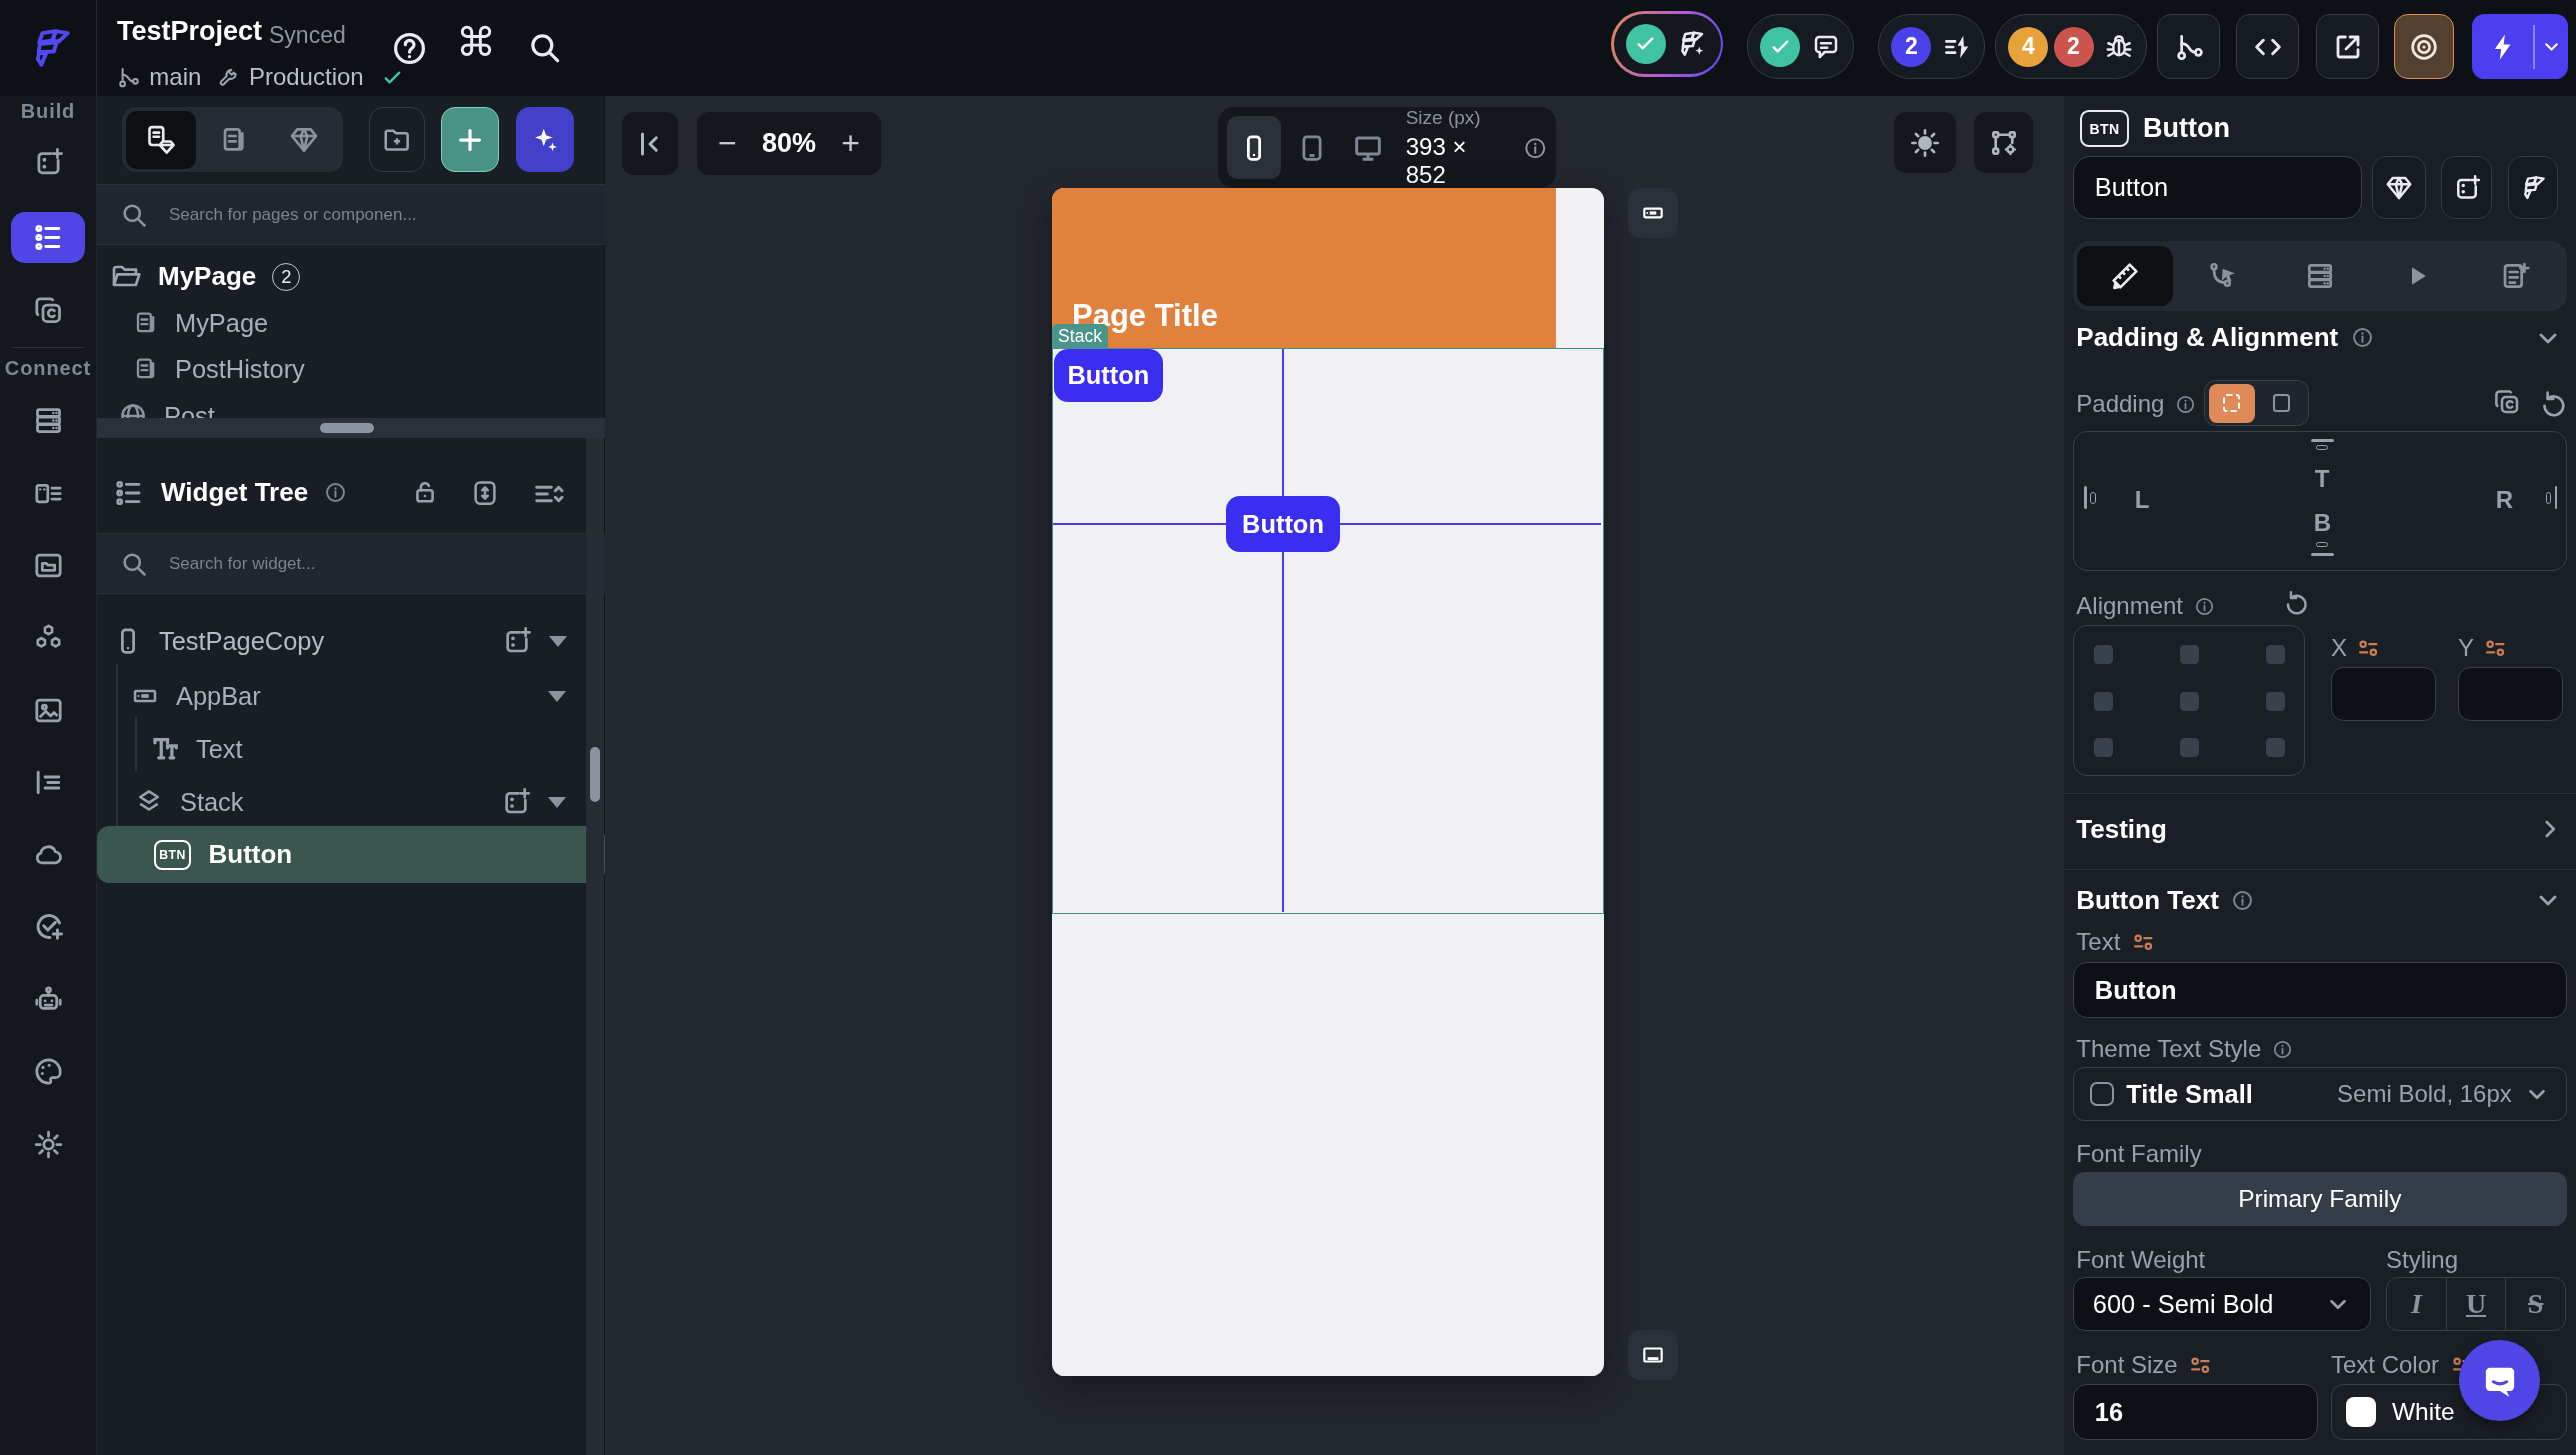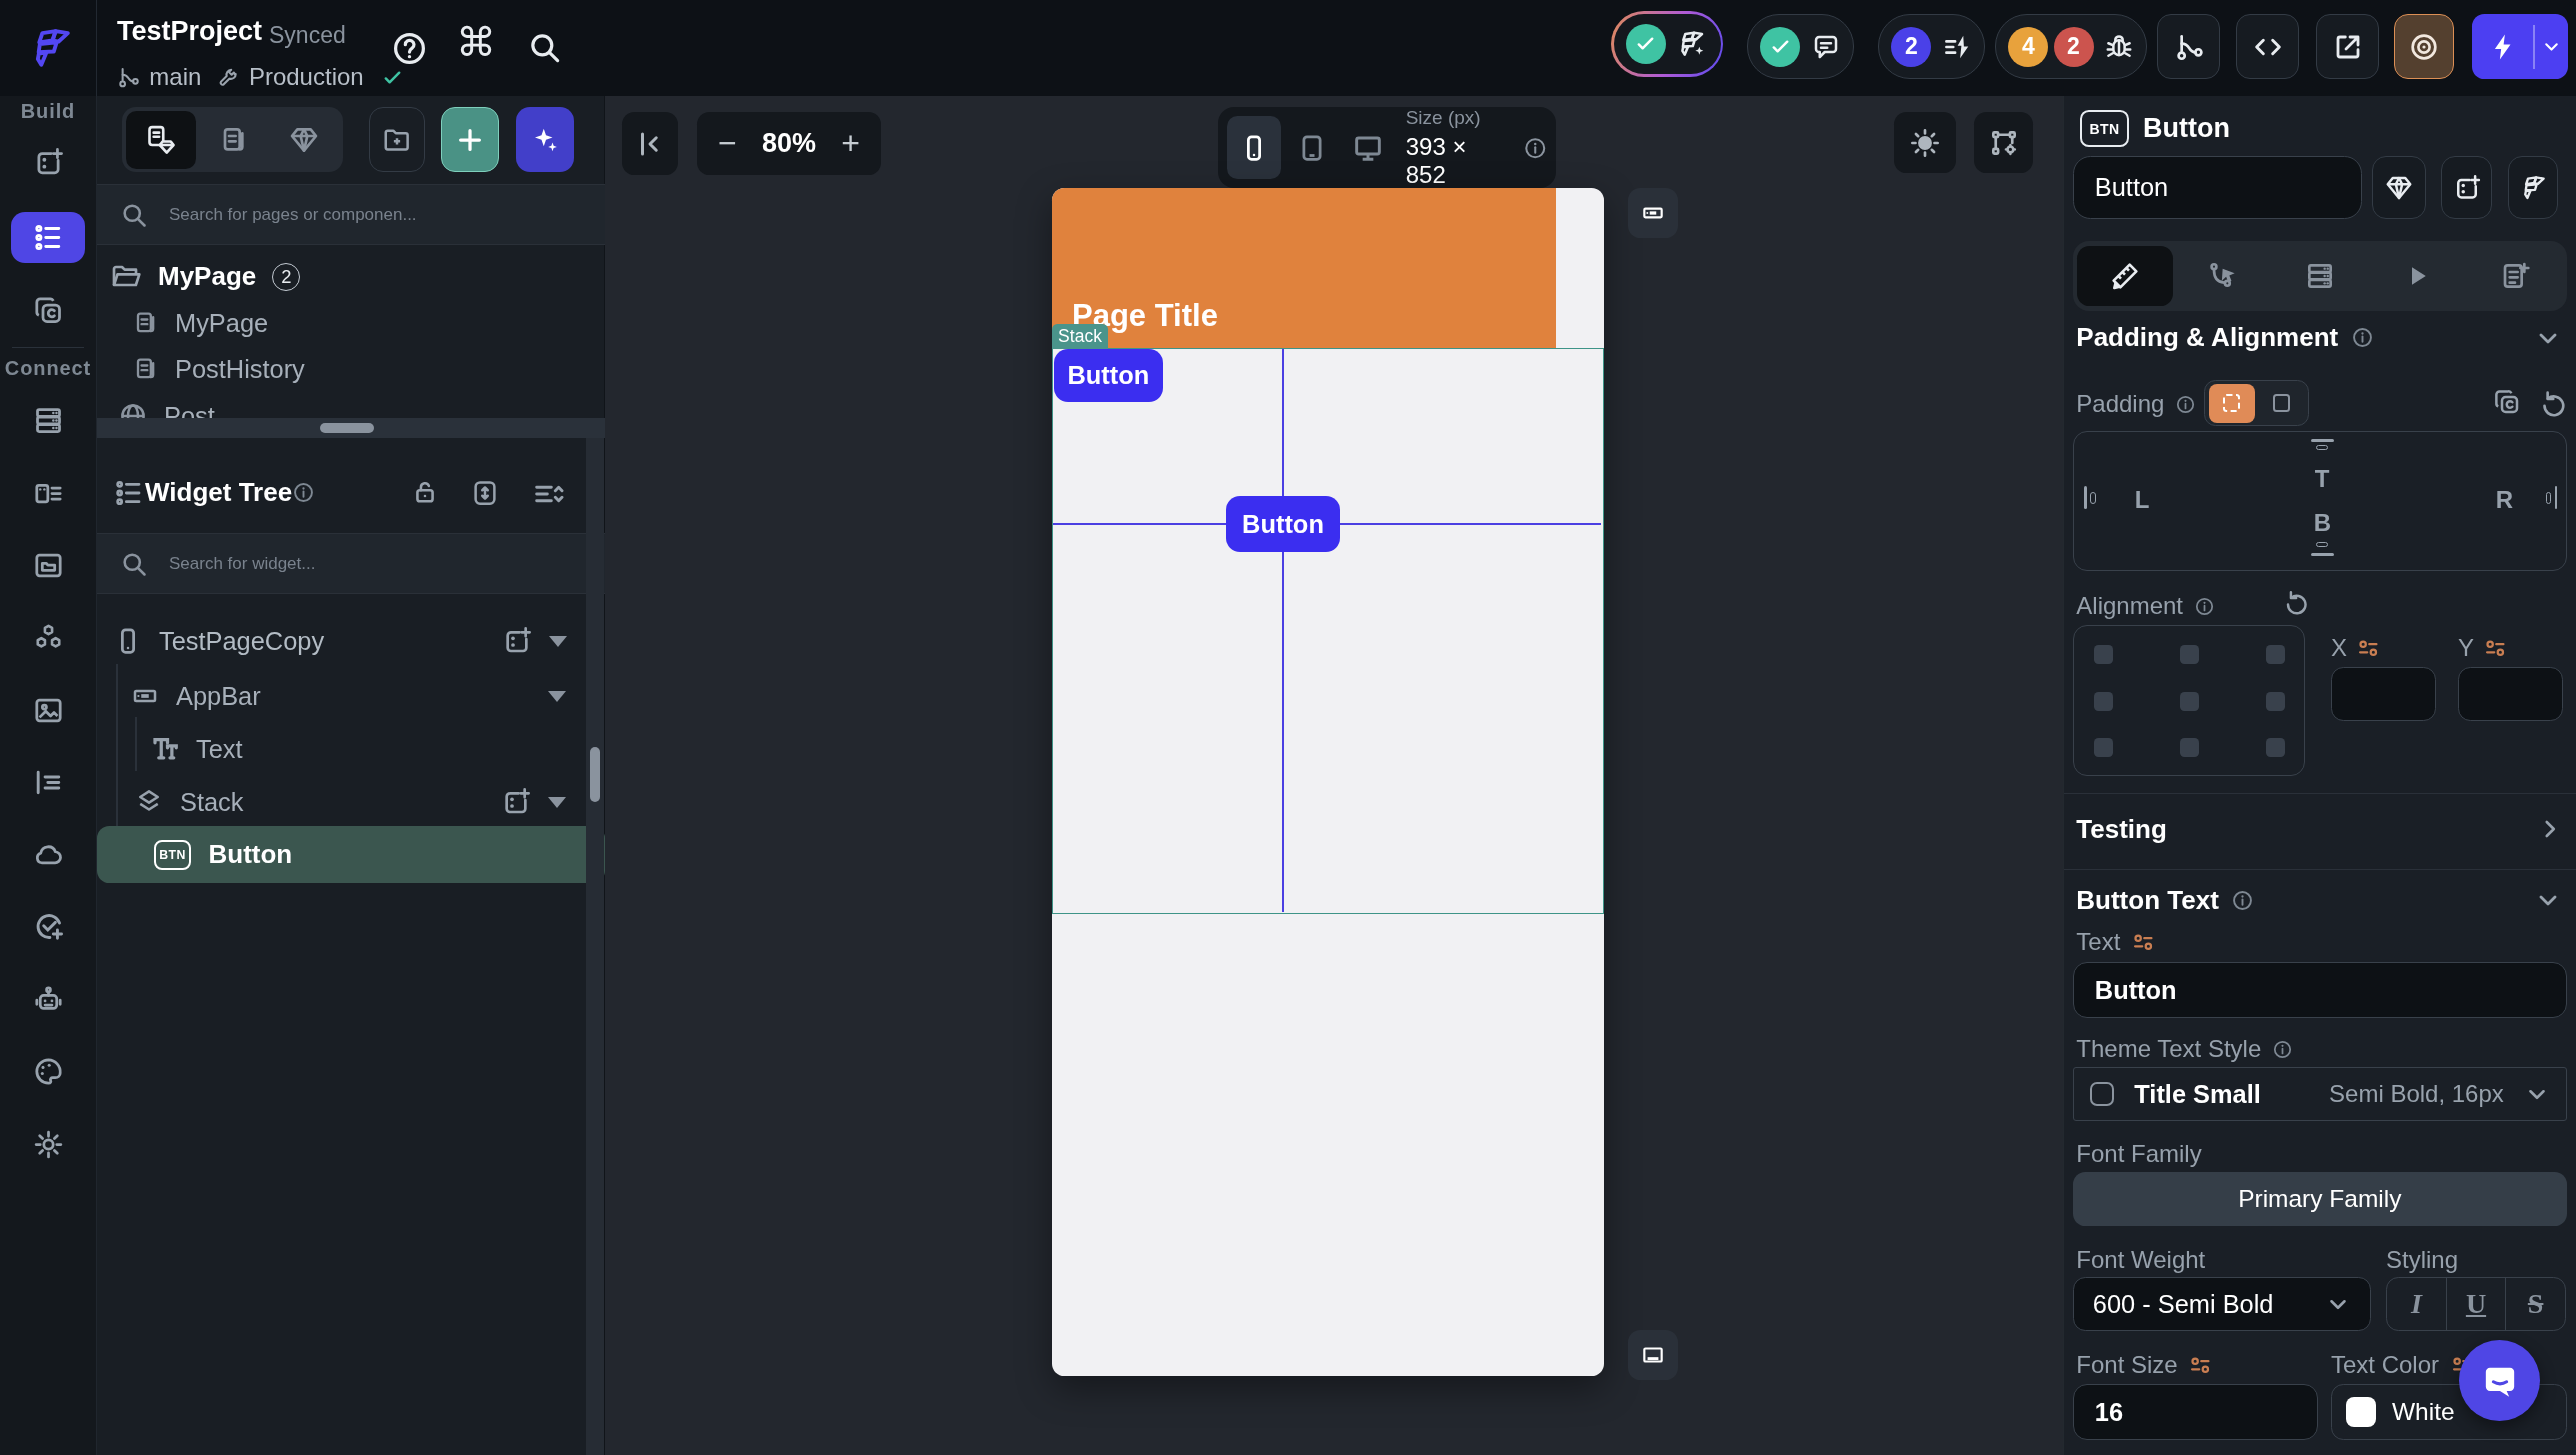--- a/index.html
+++ b/index.html
@@ -724,21 +724,21 @@
           </span>
         <span class="treetxt">Post</span>
       </div>
     </div>
 
     <div class="abs" style="left:0;top:322px;width:508px;height:20px;background:#2A313A">
       <div class="abs" style="left:223px;top:5.3px;width:54px;height:9.6px;border-radius:5.3px;background:#8A939E"></div>
     </div>
 
     <div class="abs" style="left:0;top:342px;width:508px;height:1017px;overflow:hidden">
-      <div class="abs flex" style="left:16px;top:35px;height:39px;gap:0">
+      <div class="abs flex" style="left:16px;top:35px;height:39px;gap:16px">
         <span class="ic">
             <svg width="32" height="32" color="#98A2AD" viewBox="0 0 36 36">
               <use href="#s-tree" width="36" height="36"></use>
             </svg>
           </span>
         <span style="font-size:26px;font-weight:bold;color:#fff">Widget Tree</span>
         <span class="ic">
             <svg width="23" height="23" color="#7E8893" viewBox="0 0 26 26">
               <use href="#s-info" width="26" height="26"></use>
             </svg>
@@ -1097,21 +1097,21 @@
     </div>
 
     <div class="abs lab" style="left:12.3px;top:939px">
       <span>Theme Text Style</span>
       <span class="ic">
           <svg width="21" height="21" color="#7E8893" viewBox="0 0 24 24">
             <use href="#s-info" width="24" height="24"></use>
           </svg>
         </span>
     </div>
-    <div class="abs flex outline-box" style="left:8.8px;top:971px;width:494px;height:54px;padding:0 16px;gap:20px;border-radius:3px">
+    <div class="abs flex outline-box" style="left:8.8px;top:971px;width:494px;height:54px;padding:0 16px;gap:12px;border-radius:11px">
       <span style="width:24.5px;height:24.5px;border:2.2px solid #8A939E;border-radius:7px"></span>
       <span style="font-size:25.4px;font-weight:bold;color:#fff">Title Small</span>
       <span style="margin-left:auto;font-size:24px;color:#98A2AD">Semi Bold, 16px</span>
       <span class="ic">
           <svg width="26" height="26" color="#98A2AD" viewBox="0 0 30 30">
             <use href="#s-chevdown" width="30" height="30"></use>
           </svg>
         </span>
     </div>
 

